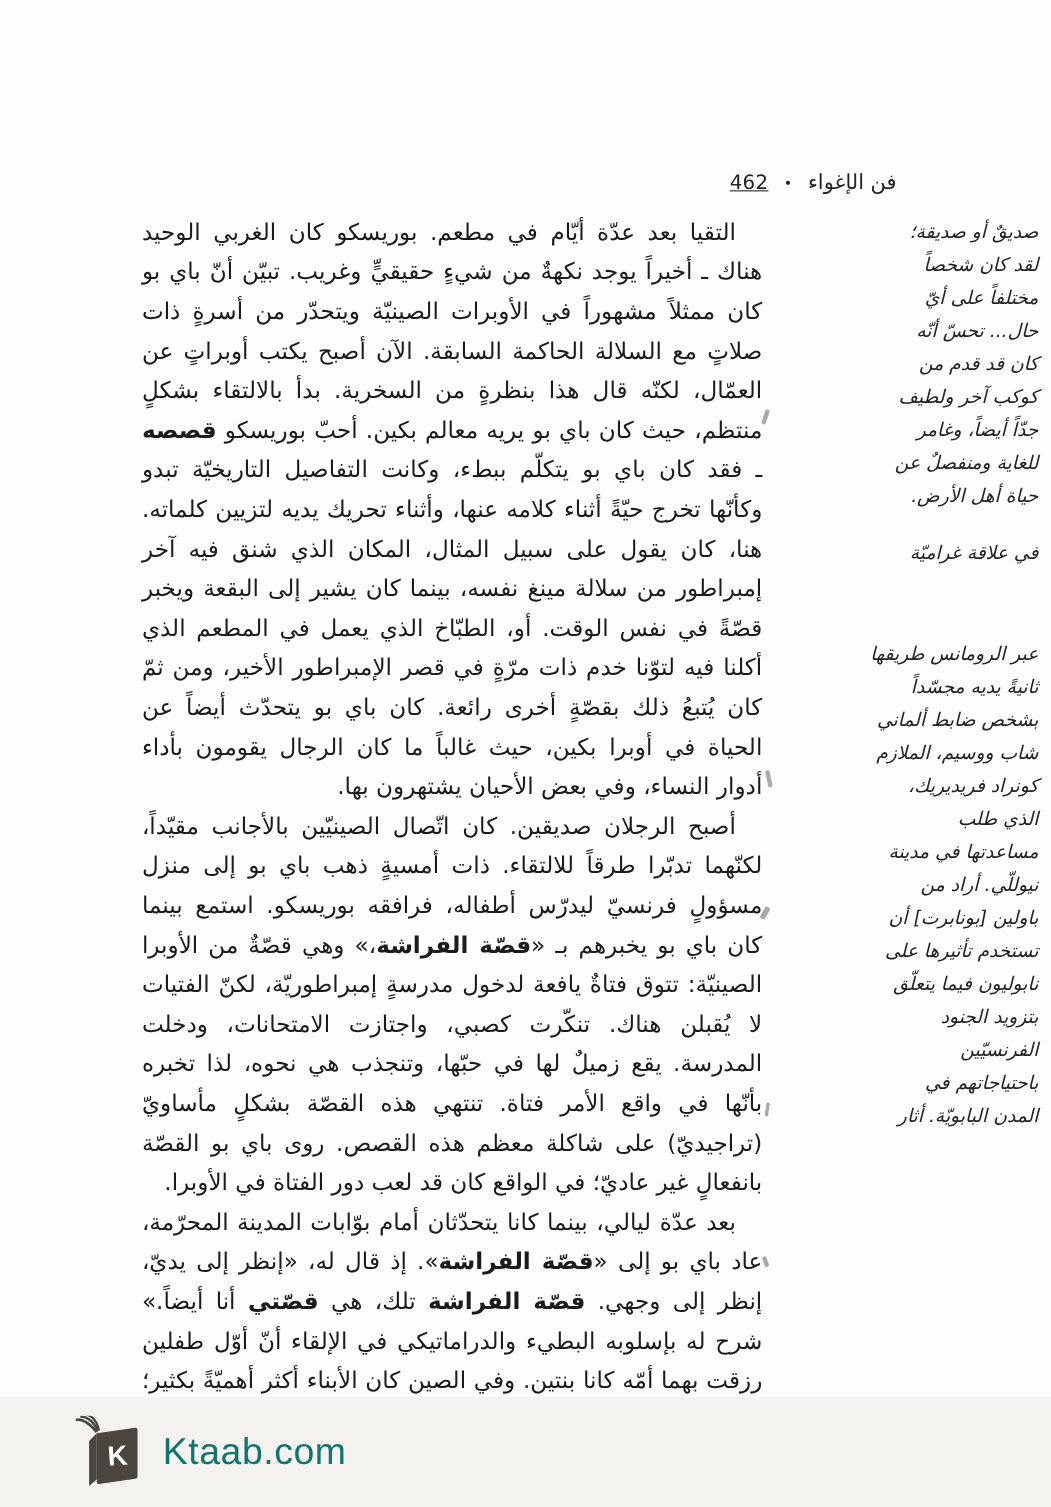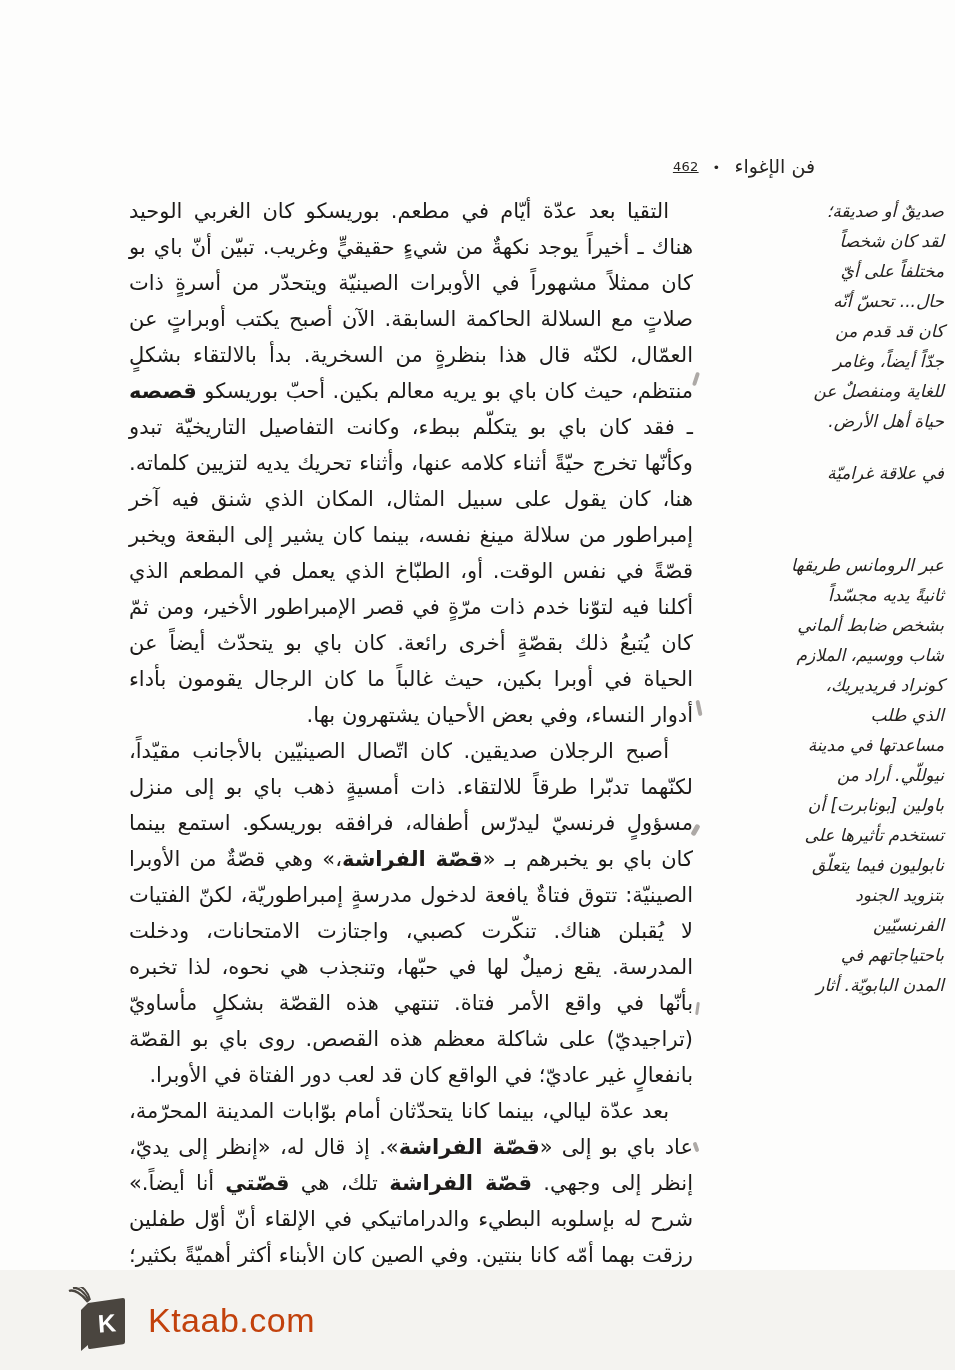--- a/index.html
+++ b/index.html
@@ -11,21 +11,21 @@
     overflow:hidden;
   }
   .page{position:absolute;inset:0;}
 
   
   .running-head{
     position:absolute;top:155px;right:140px;
     direction:rtl;display:flex;align-items:center;gap:14px;
     font-size:19px;color:#262421;letter-spacing:0.3px;
   }
-  .running-head .num{font-size:13px;text-decoration:underline;}
+  .running-head .num{font-size:18px;text-decoration:underline;}
   .running-head .dot{font-size:13px;position:relative;top:1px;}
 
   
   .body-col{
     position:absolute;top:193px;right:262px;width:564px;
     direction:rtl;text-align:justify;
     font-size:21px;line-height:36px;color:#1d1b19;
   }
   .body-col p.para{margin:0;padding:0;text-indent:24px;}
   .body-col p.para span{white-space:pre-wrap;}
@@ -53,21 +53,21 @@
   .s5{left:694px;top:1142px;width:4px;height:10px;transform:rotate(-20deg);}
 
   
   .footer{
     position:absolute;left:0;bottom:0;width:955px;height:100px;
     background:#f4f3f0;display:flex;align-items:center;
   }
   .brand{display:flex;align-items:center;gap:16px;margin-left:68px;}
   .brand-text{
     font-family:"Liberation Sans","DejaVu Sans",sans-serif;
-    font-size:34px;color:#c2410c;letter-spacing:0.5px;
+    font-size:34px;color:#0f766e;letter-spacing:0.5px;
   }
 </style>
 </head>
 <body>
 
 <div class="page">
 
   <div class="running-head">
     <span>فن الإغواء</span>
     <span class="dot">•</span>
@@ -80,20 +80,21 @@
       <p class="para"><span>بعد عدّة ليالي، بينما كانا يتحدّثان أمام بوّابات المدينة المحرّمة، عاد باي بو إلى «</span><span class="b">قصّة الفراشة</span><span>». إذ قال له، «إنظر إلى يديّ، إنظر إلى وجهي. </span><span class="b">قصّة الفراشة</span><span> تلك، هي </span><span class="b">قصّتي</span><span> أنا أيضاً.» شرح له بإسلوبه البطيء والدراماتيكي في الإلقاء أنّ أوّل طفلين رزقت بهما أمّه كانا بنتين. وفي الصين كان الأبناء أكثر أهميّةً بكثير؛ إذا كان الولد الثالث طفلاً، فسيضطرّ الأب لأن يتّخذ زوجةً ثانية. قَدِمَ الطفل الثالث: بنتٌ أخرى. لكن الأمّ كانت خائفةً لدرجةٍ لم تستطع معها كشف الحقيقة، وقامت بعقد اتّفاقٍ مع المُوَلّدة (الداية):</span></p>
     </div>
 
   <div class="margin-col">
     <div id="q1">
         <div class="mline">صديقٌ أو صديقة؛</div>
         <div class="mline">لقد كان شخصاً</div>
         <div class="mline">مختلفاً على أيّ</div>
         <div class="mline">حال... تحسّ أنّه</div>
         <div class="mline">كان قد قدم من</div>
+        <div class="mline">كوكب آخر ولطيف</div>
         <div class="mline">جدّاً أيضاً، وغامر</div>
         <div class="mline">للغاية ومنفصلٌ عن</div>
         <div class="mline">حياة أهل الأرض.</div>
       </div>
     <div class="margin-attr" id="q1a">
         <div class="mline">في علاقة غراميّة</div>
       </div>
     <div class="margin-note-2" id="q2">
         <div class="mline">عبر الرومانس طريقها</div>
         <div class="mline">ثانيةً يديه مجسّداً</div>

